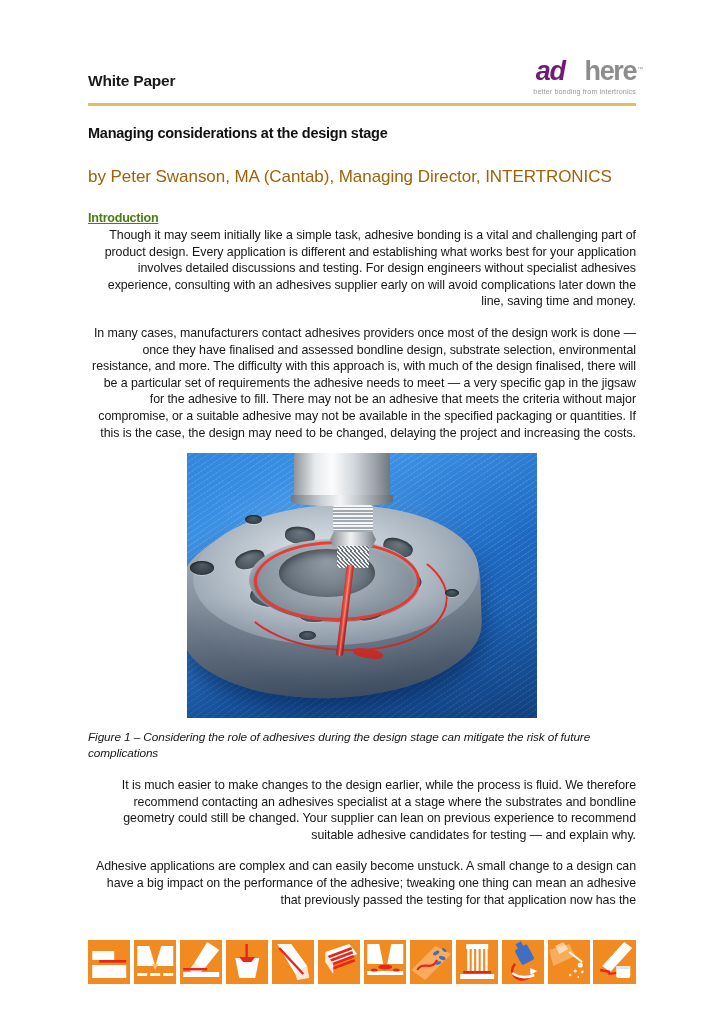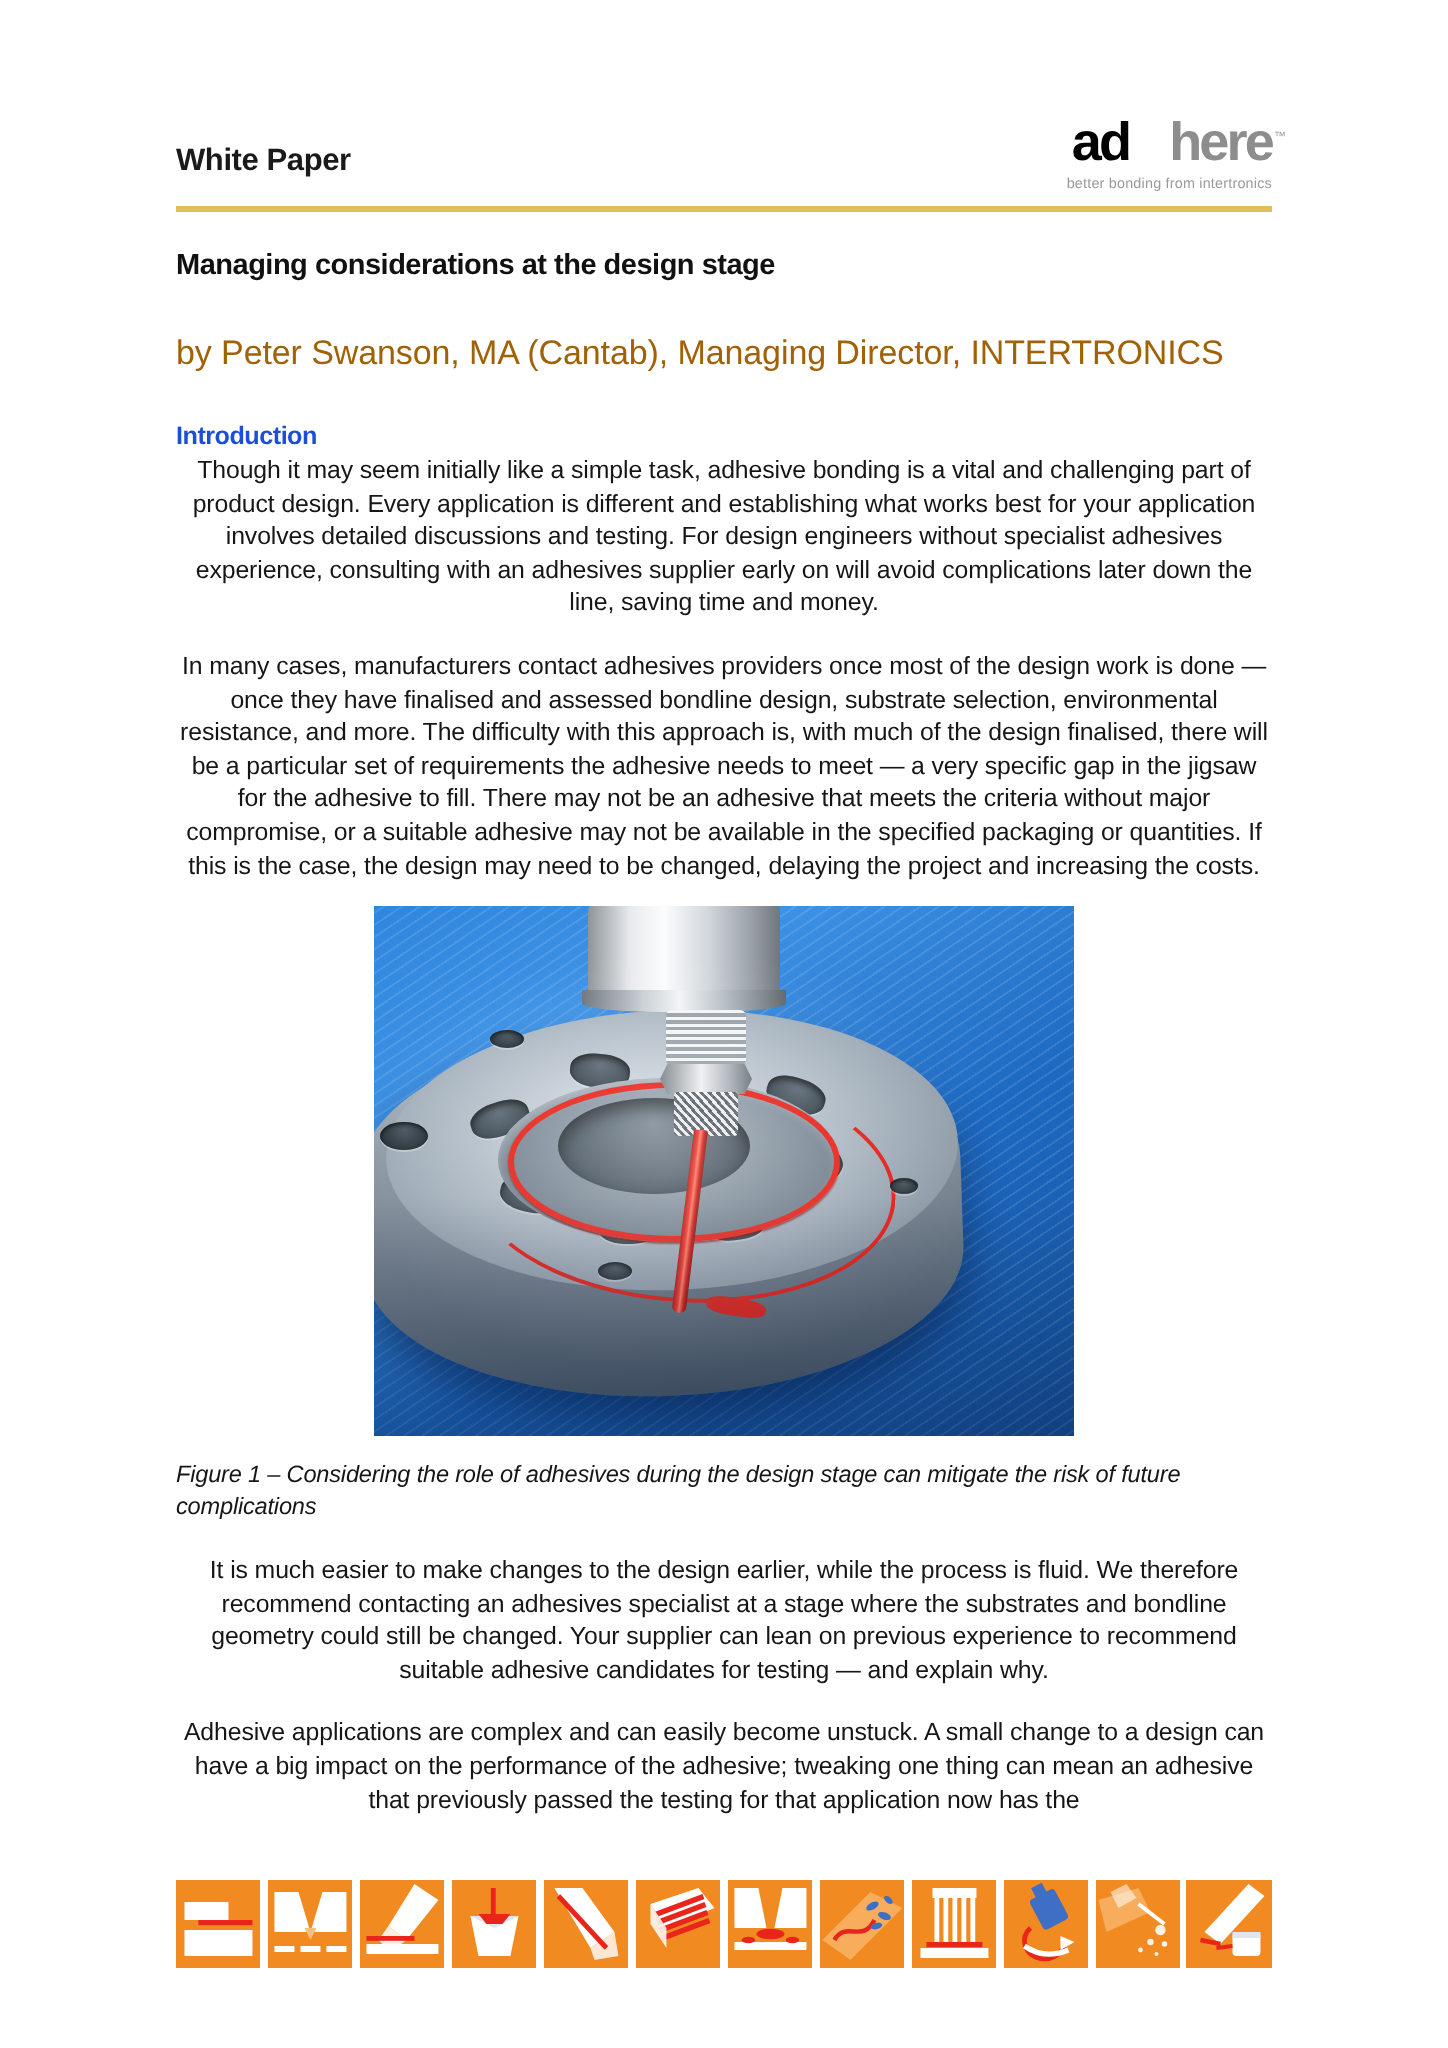--- a/index.html
+++ b/index.html
@@ -51,21 +51,21 @@
   }
   .logo-word {
     font-size: 27px;
     font-weight: bold;
     letter-spacing: -1.4px;
     line-height: 30px;
     white-space: nowrap;
     position: relative;
     display: inline-block;
   }
-  .logo-ad { color: #000000; }
+  .logo-ad { color: #701a75; font-style: italic; }
   .logo-here { color: #8d8d8d; padding-left: 20px; }
   .logo-tm {
     font-size: 6px;
     font-weight: normal;
     color: #9a9a9a;
     vertical-align: super;
     position: absolute;
     top: -2px;
     right: -7px;
     letter-spacing: 0;
@@ -107,30 +107,31 @@
     font-size: 17px;
     margin-top: 26px;
     color: #a16207;
     line-height: 16px;
     letter-spacing: -0.05px;
   }
   h2.section {
     font-size: 12.6px;
     font-weight: bold;
     margin: 25px 0 0 0;
-    color: #1d4ed8;
+    color: #4d7c0f;
     line-height: 16px;
     letter-spacing: -0.25px;
+    text-decoration: underline;
   }
   p.para {
     font-size: 12.4px;
     line-height: 16.6px;
     margin: 0;
     color: #161616;
-    text-align: center;
+    text-align: right;
     letter-spacing: -0.05px;
   }
   p.para + p.para { margin-top: 15px; }
   h2.section + p.para { margin-top: 1px; }
 
   
   .figure {
     position: absolute;
     left: 187px;
     top: 453px;

